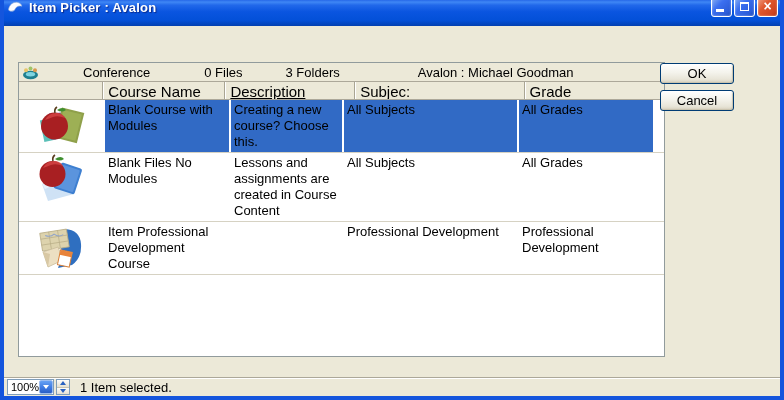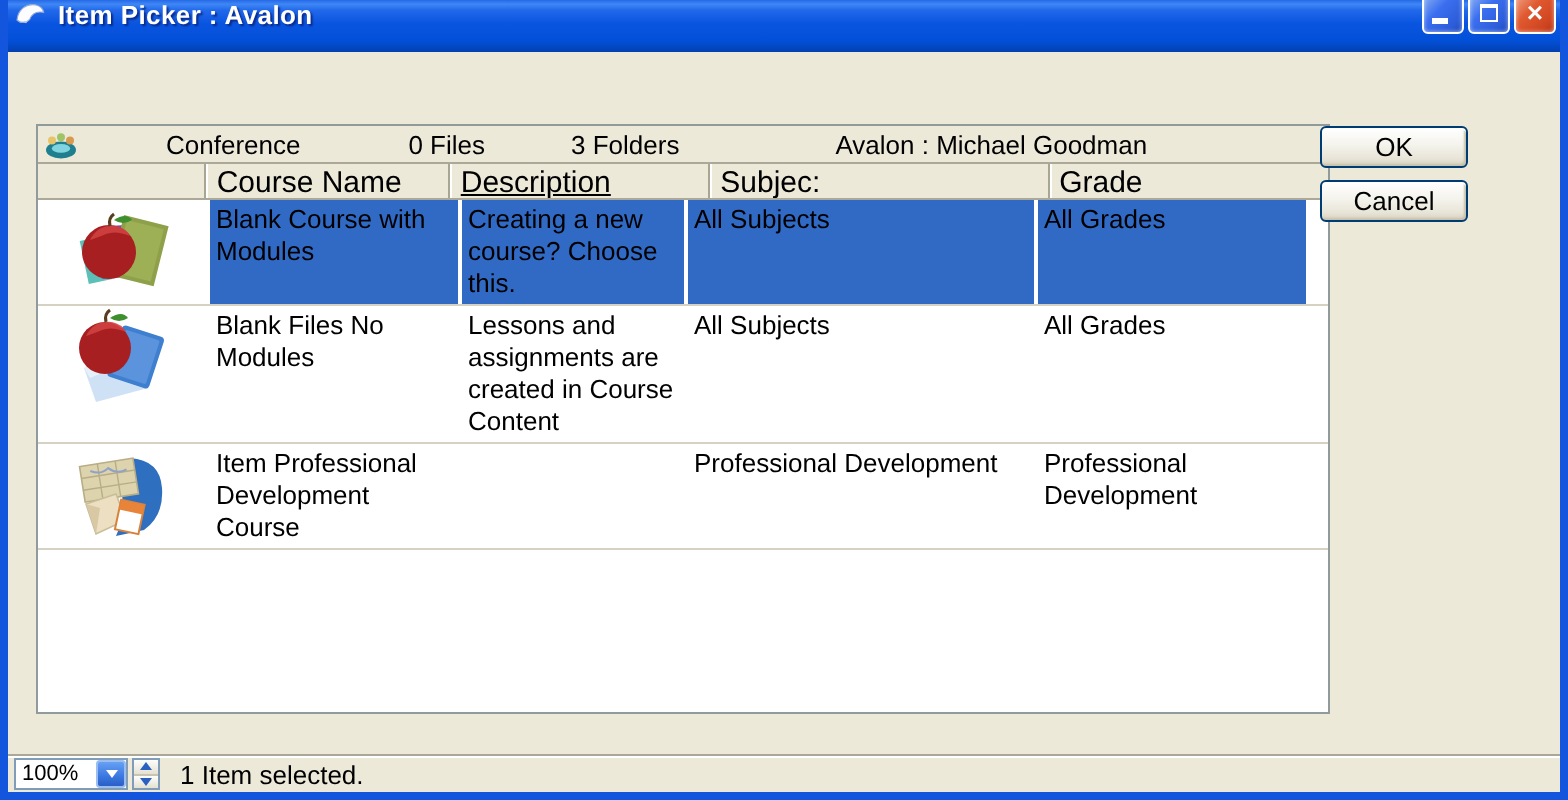--- a/index.html
+++ b/index.html
@@ -90,21 +90,21 @@
   }
   .btn.ok{top:37px;}
   .btn.cancel{top:64px;}
   
   .statusbar{
     position:absolute;left:0;right:0;bottom:0;height:19px;
     background:var(--bg);border-top:1px solid #aca899;box-shadow:inset 0 1px 0 #fff;
     display:flex;align-items:center;padding-left:3px;font-size:13px;color:#000;
   }
   .zoom-combo{
-    width:57px;height:16px;background:#fff;border:1px solid #7f9db9;
+    width:47px;height:16px;background:#fff;border:1px solid #7f9db9;
     display:flex;align-items:center;cursor:pointer;
   }
   .zoom-val{flex:1;font-size:11px;padding-left:3px;color:#000;}
   .combo-drop{
     width:15px;height:14px;border-radius:2px;border:1px solid #9cbdf0;cursor:pointer;
     background:linear-gradient(180deg,#66a1f4 0%,#3b77e0 60%,#2a5fc4 100%);
     display:flex;align-items:center;justify-content:center;padding:0;
   }
   .tri-down-w{width:0;height:0;border-left:3px solid transparent;border-right:3px solid transparent;border-top:4px solid #fff;}
   .spinner{width:14px;height:16px;margin-left:2px;border:1px solid #7f9db9;display:flex;flex-direction:column;background:#fff;}

